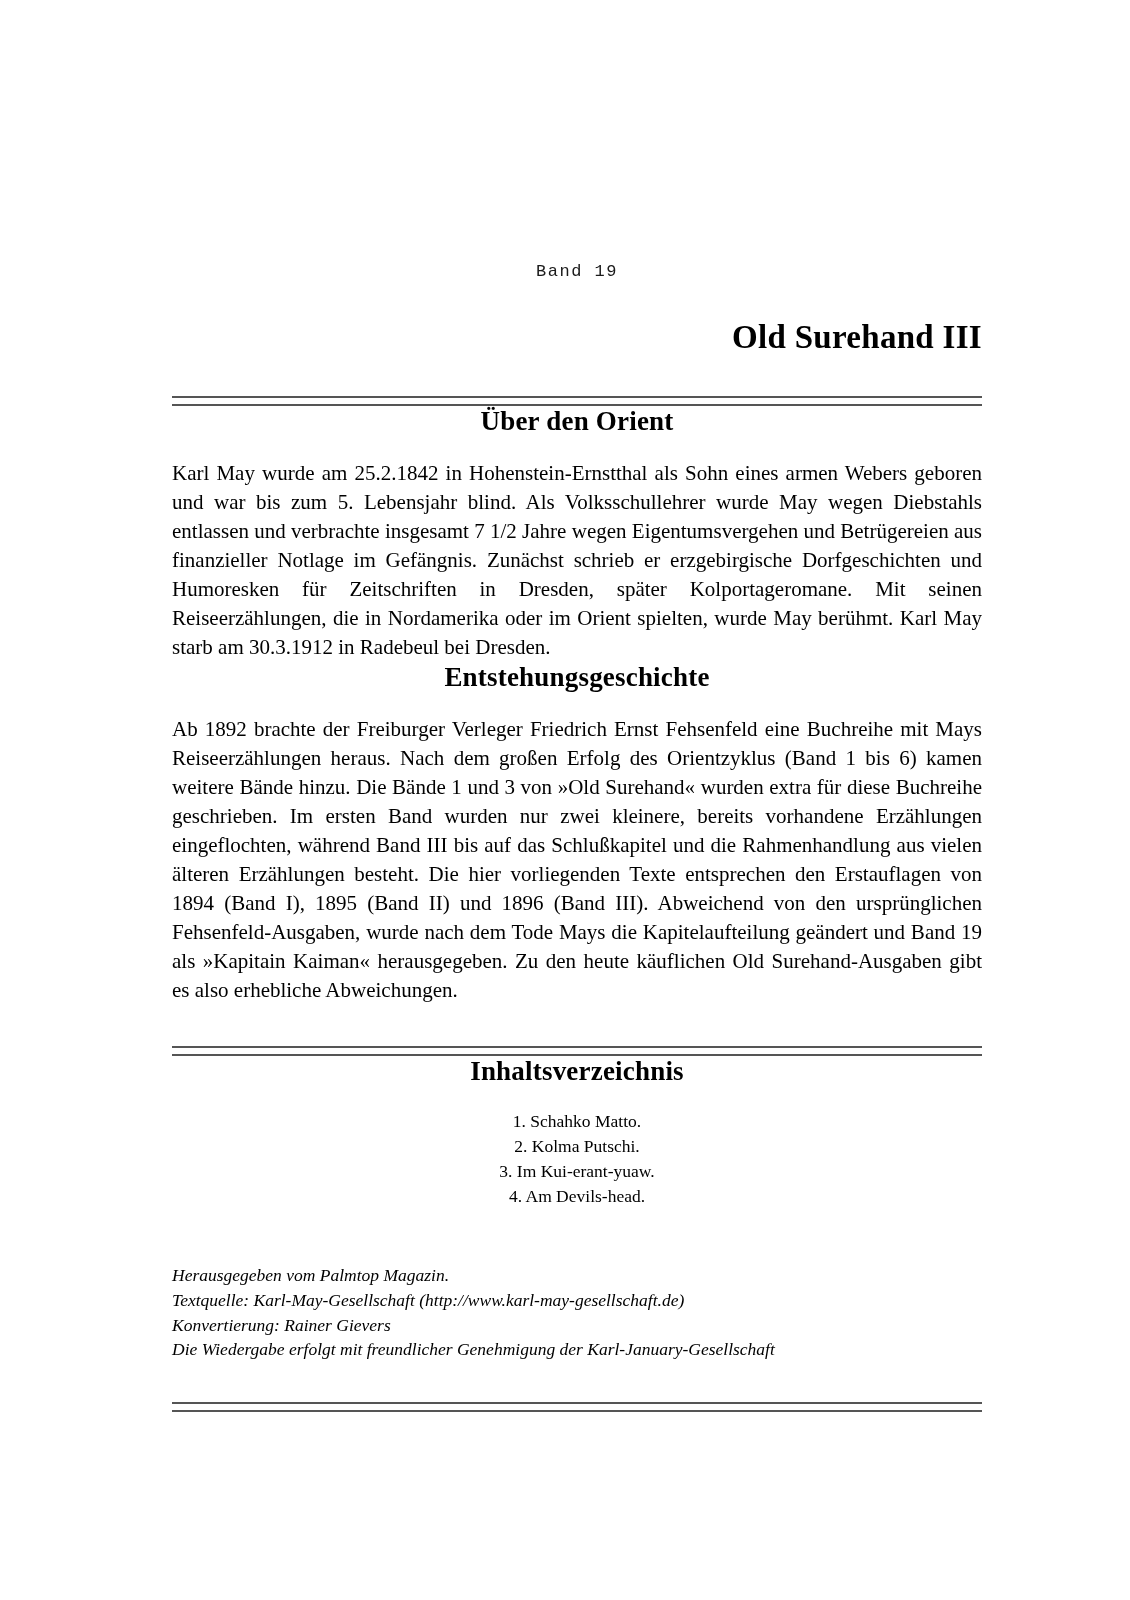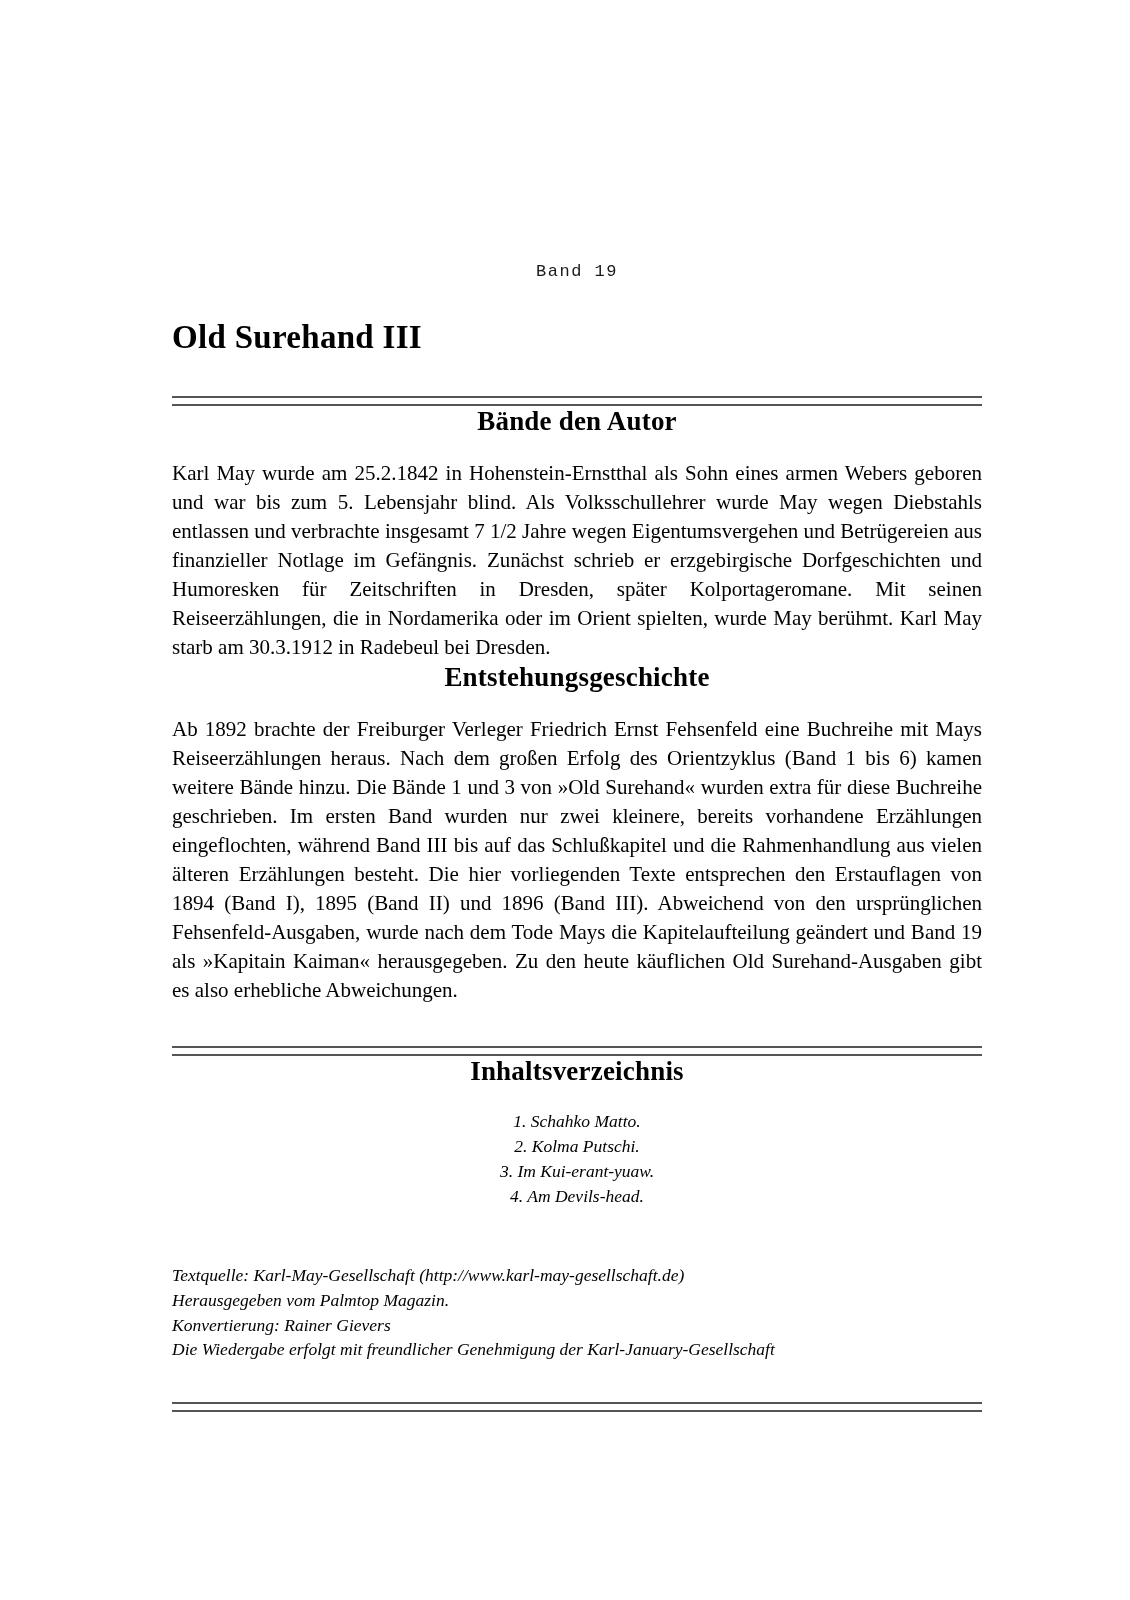--- a/index.html
+++ b/index.html
@@ -27,21 +27,21 @@
   .band-line {
     margin-top: 246px;
     text-align: center;
     font-family: "Liberation Mono", monospace;
     font-size: 17px;
     letter-spacing: 1.5px;
     color: #1a1a1a;
   }
   .book-title {
     margin-top: 38px;
-    text-align: left;
+    text-align: right;
     font-size: 33px;
     font-weight: bold;
     letter-spacing: 0.3px;
   }
   .rule {
     margin: 0 auto;
     width: 100%;
     height: 6px;
     border-top: 2px solid #555;
     border-bottom: 2px solid #555;
@@ -68,60 +68,60 @@
     hyphens: none;
   }
   .toc {
     margin: 22px 0 0 0;
     padding: 0;
     list-style: none;
     text-align: center;
     font-size: 17.5px;
     line-height: 1.42;
   }
-  .toc li { margin: 0; font-style: italic; }
+  .toc li { margin: 0; }
   .imprint {
     margin-top: 54px;
     font-style: italic;
     font-size: 17.5px;
     line-height: 1.42;
     text-align: left;
   }
   .imprint div { white-space: nowrap; }
 </style>
 </head>
 <body>
 
 <div class="page">
 
   <div class="band-line">Band 19</div>
 
   <h1 class="book-title">Old Surehand III</h1>
 
   <div class="rule rule-1"></div>
 
-  <h2 class="section-heading heading-author">Bände den Autor</h2>
+  <h2 class="section-heading heading-author">Über den Orient</h2>
   <p class="body-text">Karl May wurde am 25.2.1842 in Hohenstein-Ernstthal als Sohn eines armen Webers geboren und war bis zum 5. Lebensjahr blind. Als Volksschullehrer wurde May wegen Diebstahls entlassen und verbrachte insgesamt 7 1/2 Jahre wegen Eigentumsvergehen und Betrügereien aus finanzieller Notlage im Gefängnis. Zunächst schrieb er erzgebirgische Dorfgeschichten und Humoresken für Zeitschriften in Dresden, später Kolportageromane. Mit seinen Reiseerzählungen, die in Nordamerika oder im Orient spielten, wurde May berühmt. Karl May starb am 30.3.1912 in Radebeul bei Dresden.</p>
 
   <h2 class="section-heading heading-origin">Entstehungsgeschichte</h2>
   <p class="body-text">Ab 1892 brachte der Freiburger Verleger Friedrich Ernst Fehsenfeld eine Buchreihe mit Mays Reiseerzählungen heraus. Nach dem großen Erfolg des Orientzyklus (Band 1 bis 6) kamen weitere Bände hinzu. Die Bände 1 und 3 von »Old Surehand« wurden extra für diese Buchreihe geschrieben. Im ersten Band wurden nur zwei kleinere, bereits vorhandene Erzählungen eingeflochten, während Band III bis auf das Schlußkapitel und die Rahmenhandlung aus vielen älteren Erzählungen besteht. Die hier vorliegenden Texte entsprechen den Erstauflagen von 1894 (Band I), 1895 (Band II) und 1896 (Band III). Abweichend von den ursprünglichen Fehsenfeld-Ausgaben, wurde nach dem Tode Mays die Kapitelaufteilung geändert und Band 19 als »Kapitain Kaiman« herausgegeben. Zu den heute käuflichen Old Surehand-Ausgaben gibt es also erhebliche Abweichungen.</p>
 
   <div class="rule rule-2"></div>
 
   <h2 class="section-heading heading-toc">Inhaltsverzeichnis</h2>
 
   <ul class="toc">
     <li>1. Schahko Matto.</li>
     <li>2. Kolma Putschi.</li>
     <li>3. Im Kui-erant-yuaw.</li>
     <li>4. Am Devils-head.</li>
   </ul>
 
   <div class="imprint">
+    <div>Herausgegeben vom Palmtop Magazin.</div>
     <div>Textquelle: Karl-May-Gesellschaft (http://www.karl-may-gesellschaft.de)</div>
-    <div>Herausgegeben vom Palmtop Magazin.</div>
     <div>Konvertierung: Rainer Gievers</div>
     <div>Die Wiedergabe erfolgt mit freundlicher Genehmigung der Karl-January-Gesellschaft</div>
   </div>
 
   <div class="rule rule-3"></div>
 
 </div>
 
 </body></html>

